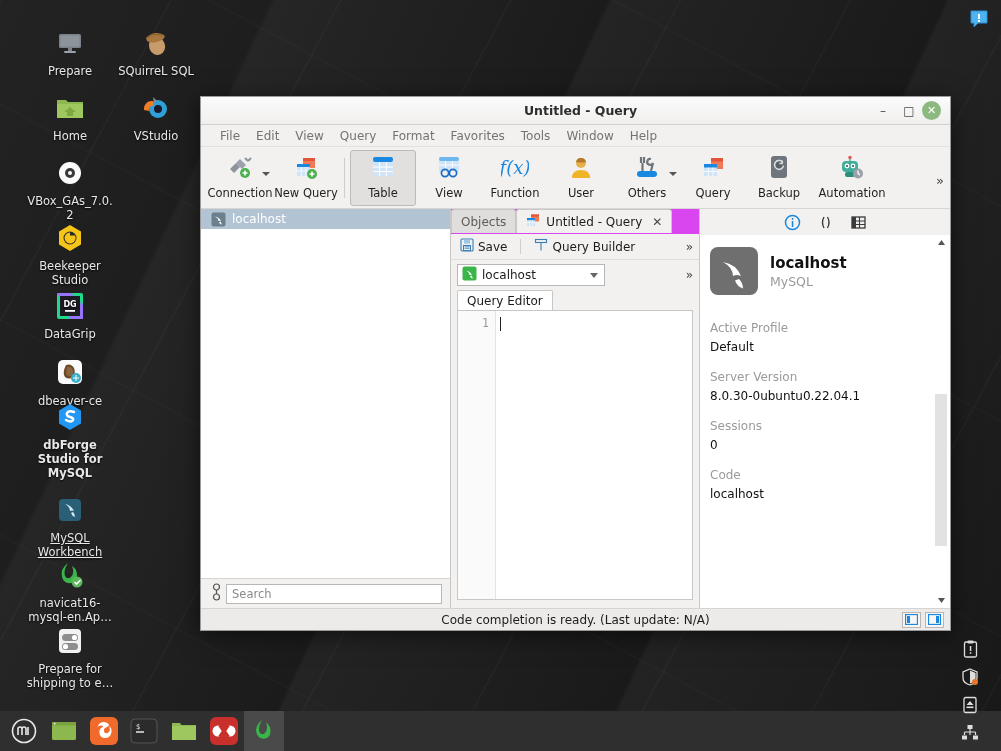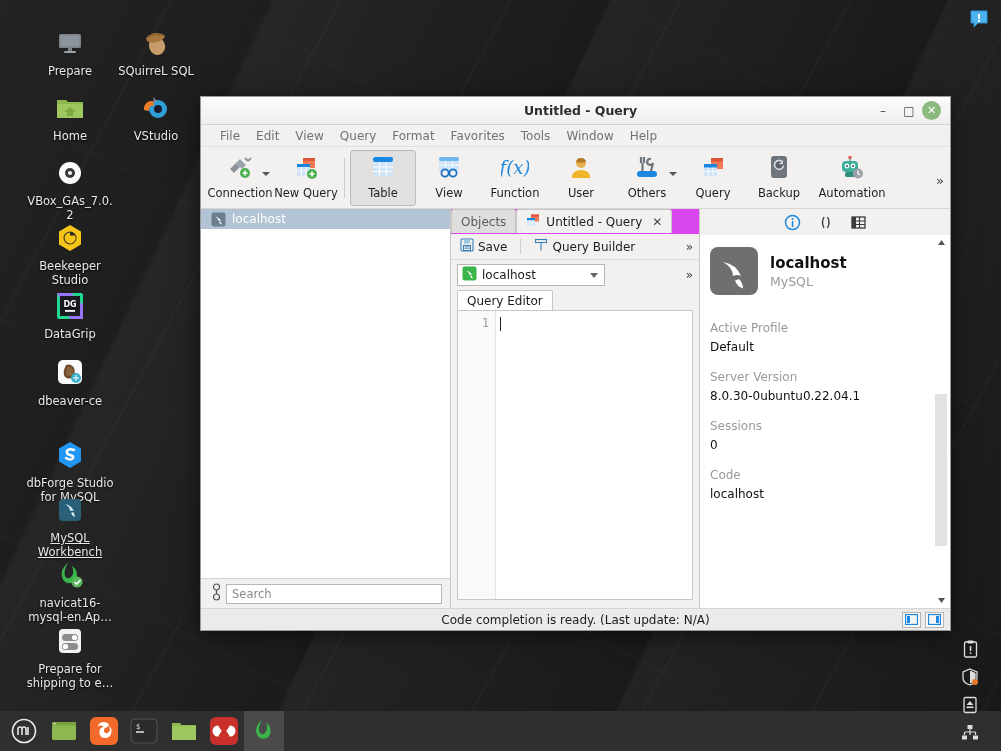--- a/index.html
+++ b/index.html
@@ -358,21 +358,21 @@
         <rect x="4" y="3" width="24" height="24" rx="5" fill="#fbfbfb"></rect>
         <path d="M12 8 q5 -2 8 3 q2 5 -1 9 q-4 3 -8 0 q-3 -4 1 -12 z" fill="#6b4a2a"></path>
         <path d="M13 10 q4 -1 6 3 q1 4 -2 6 q-4 1 -5 -3 z" fill="#8b6540"></path>
         <circle cx="22" cy="21" r="5" fill="#3ab0c8"></circle>
         <path d="M19 21 h6 M22 18 v6" stroke="#fff" stroke-width="1"></path>
       </svg>
     </div>
     <span class="lbl">dbeaver-ce</span>
   </div>
 
-  <div class="dicon" style="left:24px; top:432px;">
+  <div class="dicon" style="left:24px; top:394px;font-weight:bold;">
     <div class="glyph">
       <svg width="32" height="32" viewBox="0 0 32 32">
         <path d="M16 3 l11 6.5 v13 L16 29 5 22.5 v-13 z" fill="#2196f3"></path>
         <path d="M20 11 q-5 -2 -7 1 q-1 3 3 4 q4 1 3 3 q-2 3 -7 0" stroke="#fff" stroke-width="2.5" fill="none" stroke-linecap="round"></path>
       </svg>
     </div>
     <span class="lbl">dbForge Studio for MySQL</span>
   </div>
 
   <div class="dicon" style="left:24px; top:487px;text-decoration:underline;">

